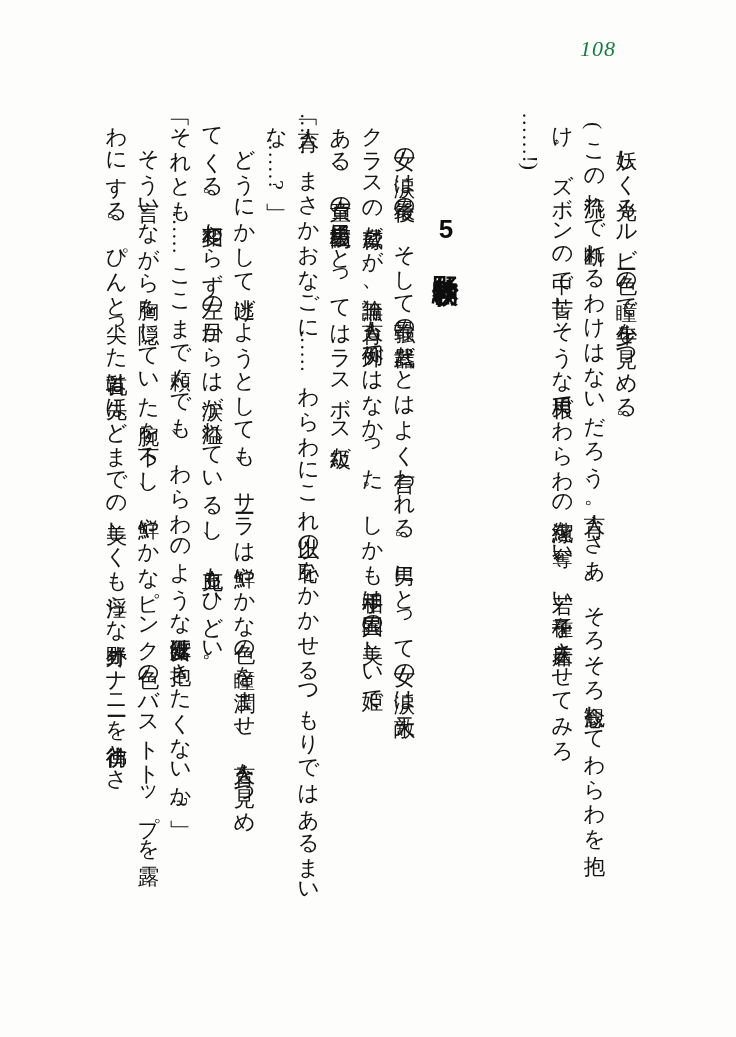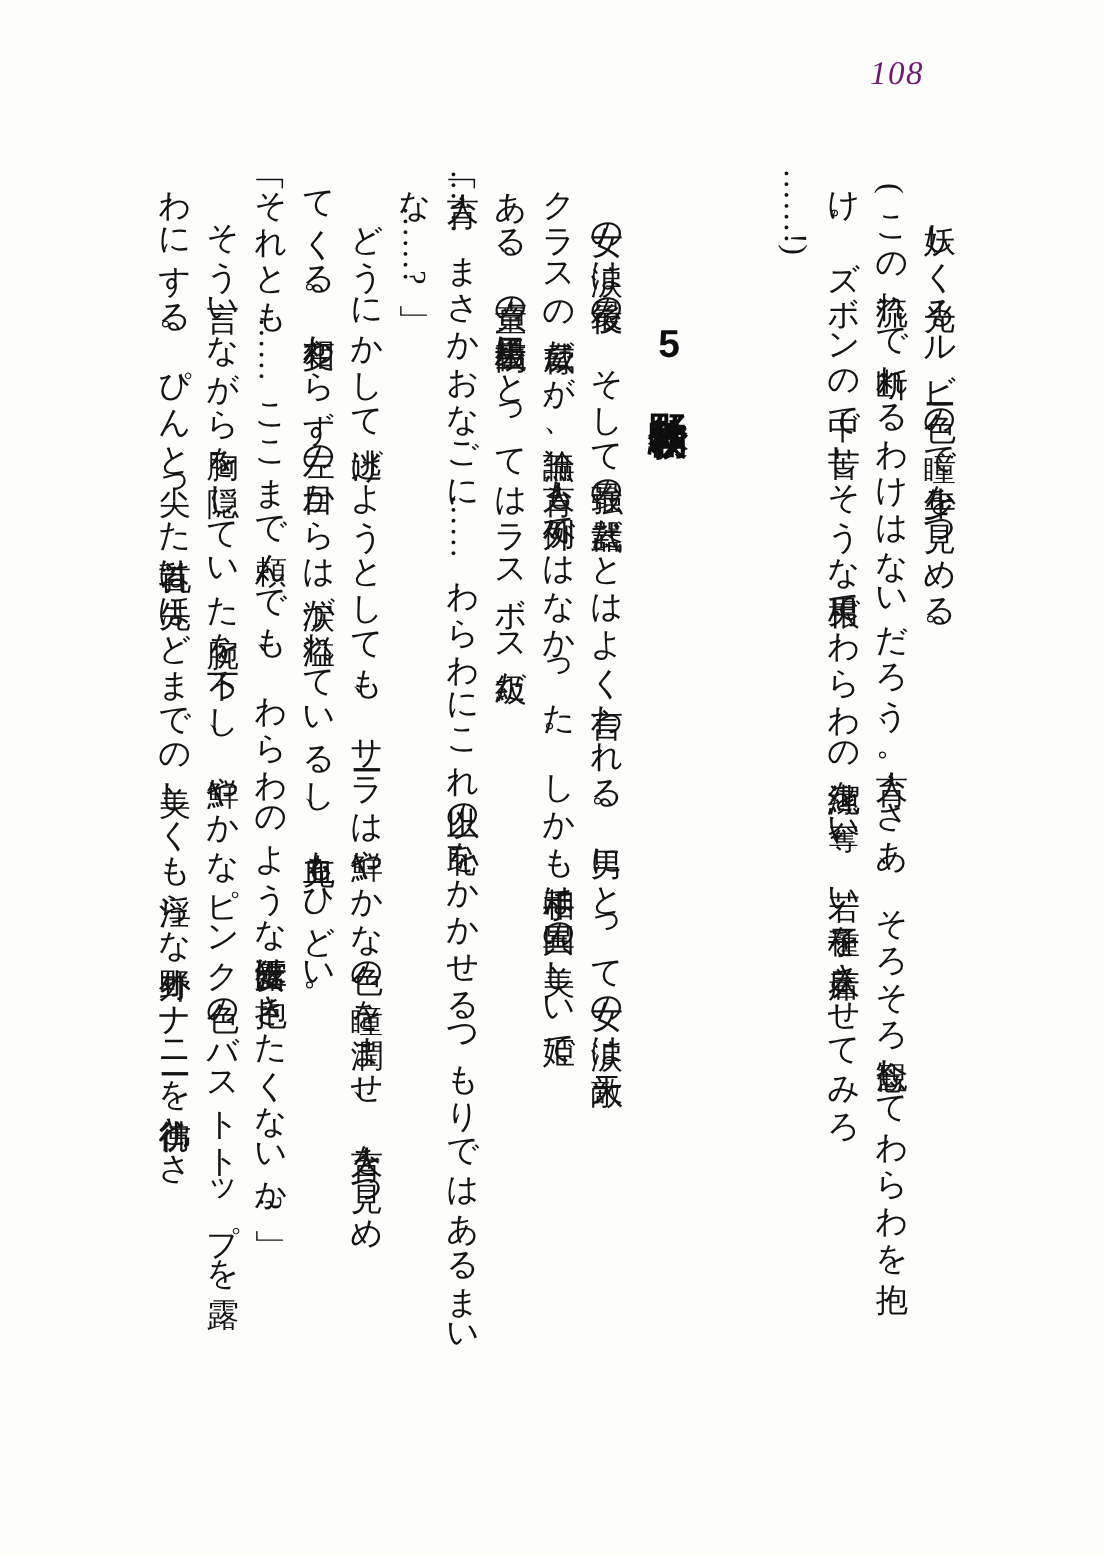--- a/index.html
+++ b/index.html
@@ -14,21 +14,21 @@
   }
   .page-number {
     position: absolute;
     top: 36px;
     left: 560px;
     width: 76px;
     text-align: center;
     font-size: 22px;
     font-style: italic;
     letter-spacing: 1px;
-    color: #701a75;
+    color: #15803d;
   }
   .text-body {
     position: absolute;
     top: 112px;
     right: 94px;
     height: 830px;
     writing-mode: vertical-rl;
     text-orientation: mixed;
     font-size: 21.5px;
     letter-spacing: 0.2px;

